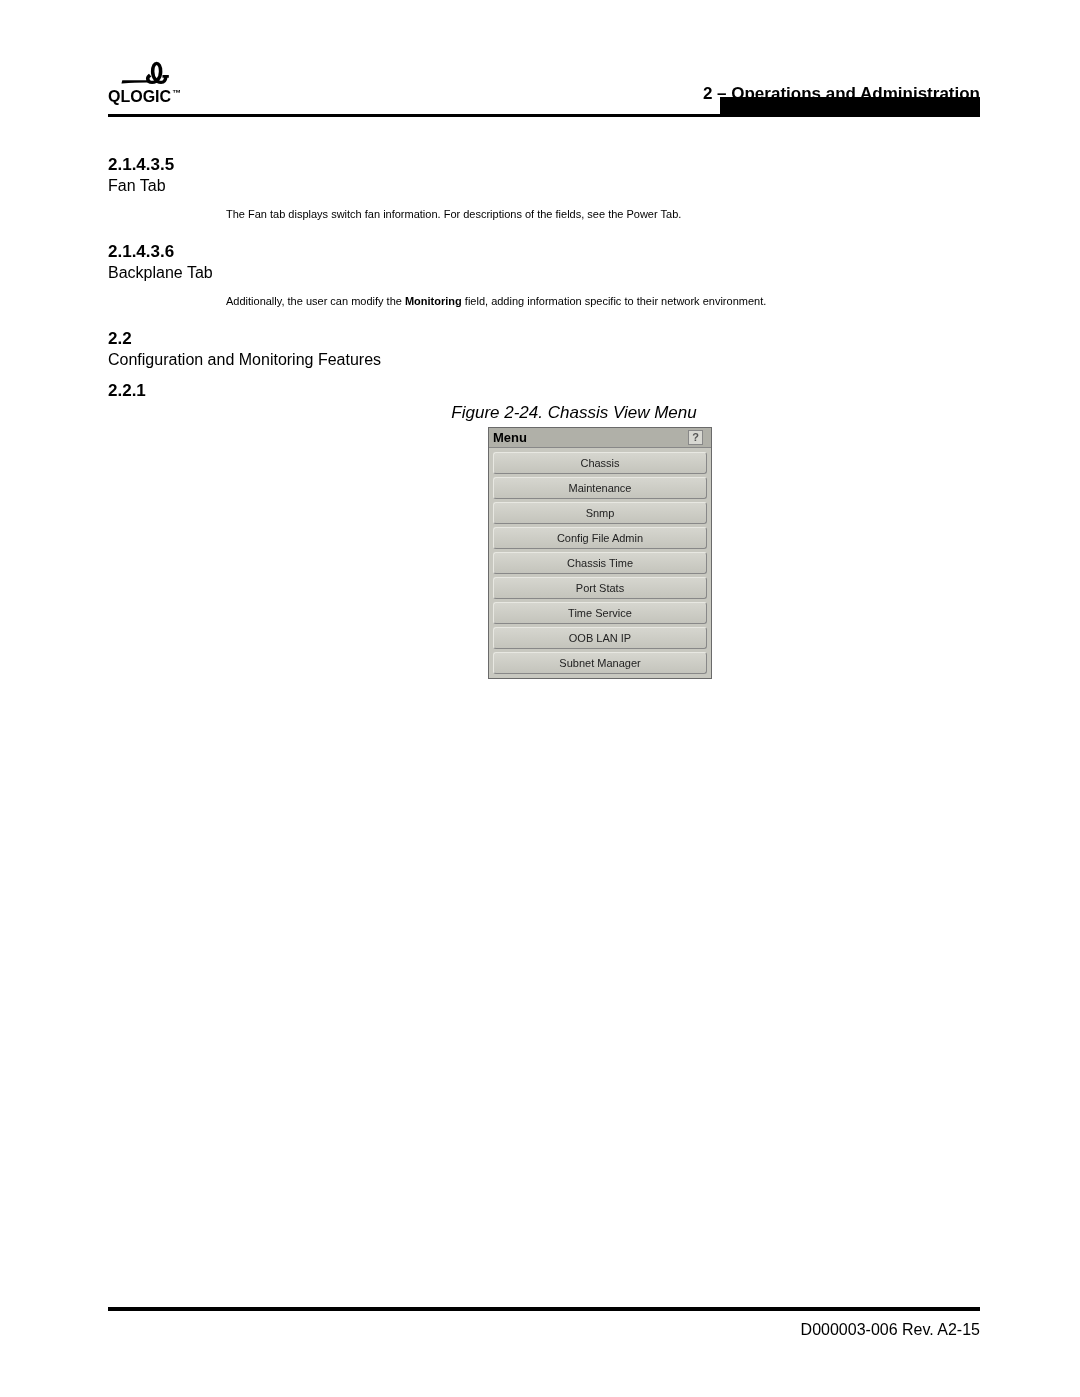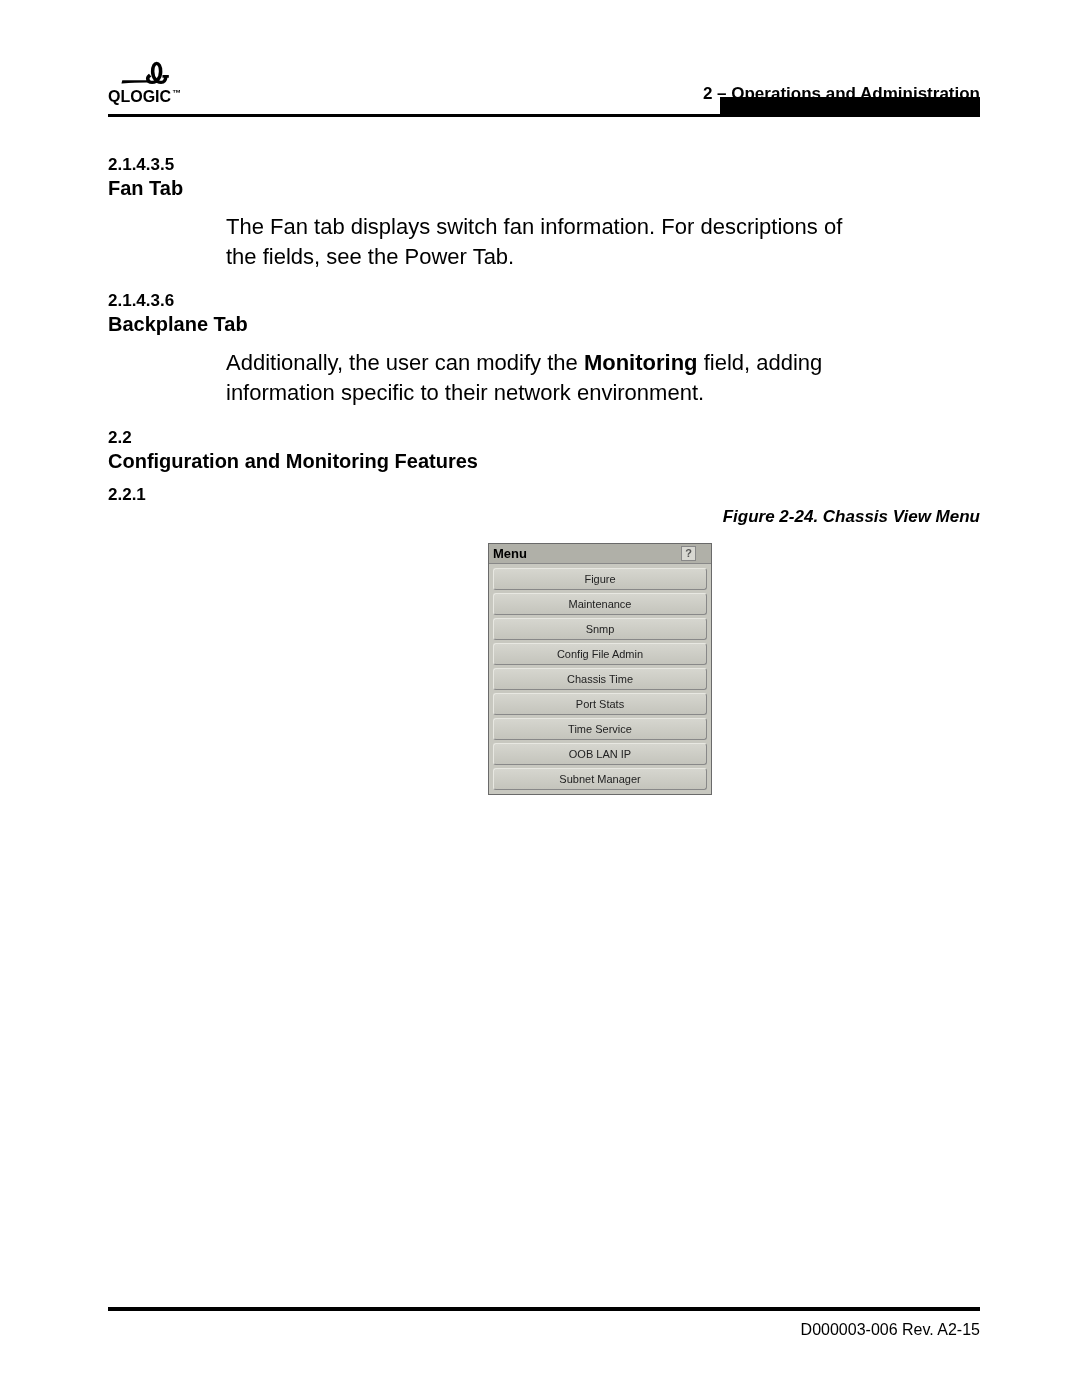--- a/index.html
+++ b/index.html
@@ -58,53 +58,53 @@
   }
   .content {
     margin-top: 38px;
   }
   .sec-num {
     font-weight: bold;
     font-size: 17px;
     margin-bottom: 2px;
   }
   .sec-head {
-    font-weight: bold;
-    font-size: 20px;
+    font-weight: normal;
+    font-size: 16px;
     margin-bottom: 12px;
   }
   .body-text {
-    font-size: 22px;
+    font-size: 11px;
     line-height: 1.35;
     margin-left: 118px;
     margin-bottom: 20px;
     max-width: 625px;
   }
   .body-text b { font-weight: bold; }
   .figure-caption {
-    text-align: right;
+    text-align: center;
     font-style: italic;
-    font-weight: bold;
+    font-weight: normal;
     font-size: 17px;
-    margin-bottom: 16px;
+    margin-bottom: 4px;
     margin-left: 60px;
   }
   .menu-widget {
     width: 224px;
     margin: 0 auto 0 380px;
     border: 1px solid #6a6a6a;
     background: #c8c8c0;
     font-family: Arial, sans-serif;
   }
   .menu-title {
     display: flex;
     justify-content: space-between;
     align-items: center;
     background: #b0b0a8;
-    padding: 2px 15px 2px 4px;
+    padding: 2px 8px 2px 4px;
     font-size: 13px;
     font-weight: bold;
     border-bottom: 1px solid #888;
   }
   .menu-help {
     width: 15px;
     height: 15px;
     background: #d8d8d2;
     border: 1px solid #888;
     font-size: 11px;
@@ -181,21 +181,21 @@
     <div class="sec-num">2.2.1</div>
 
     <div class="figure-caption">Figure 2-24. Chassis View Menu</div>
 
     <div class="menu-widget">
       <div class="menu-title">
         <span>Menu</span>
         <span class="menu-help">?</span>
       </div>
       <div class="menu-body">
-        <div class="menu-btn">Figure</div>
+        <div class="menu-btn">Chassis</div>
         <div class="menu-btn">Maintenance</div>
         <div class="menu-btn">Snmp</div>
         <div class="menu-btn">Config File Admin</div>
         <div class="menu-btn">Chassis Time</div>
         <div class="menu-btn">Port Stats</div>
         <div class="menu-btn">Time Service</div>
         <div class="menu-btn">OOB LAN IP</div>
         <div class="menu-btn">Subnet Manager</div>
       </div>
     </div>

